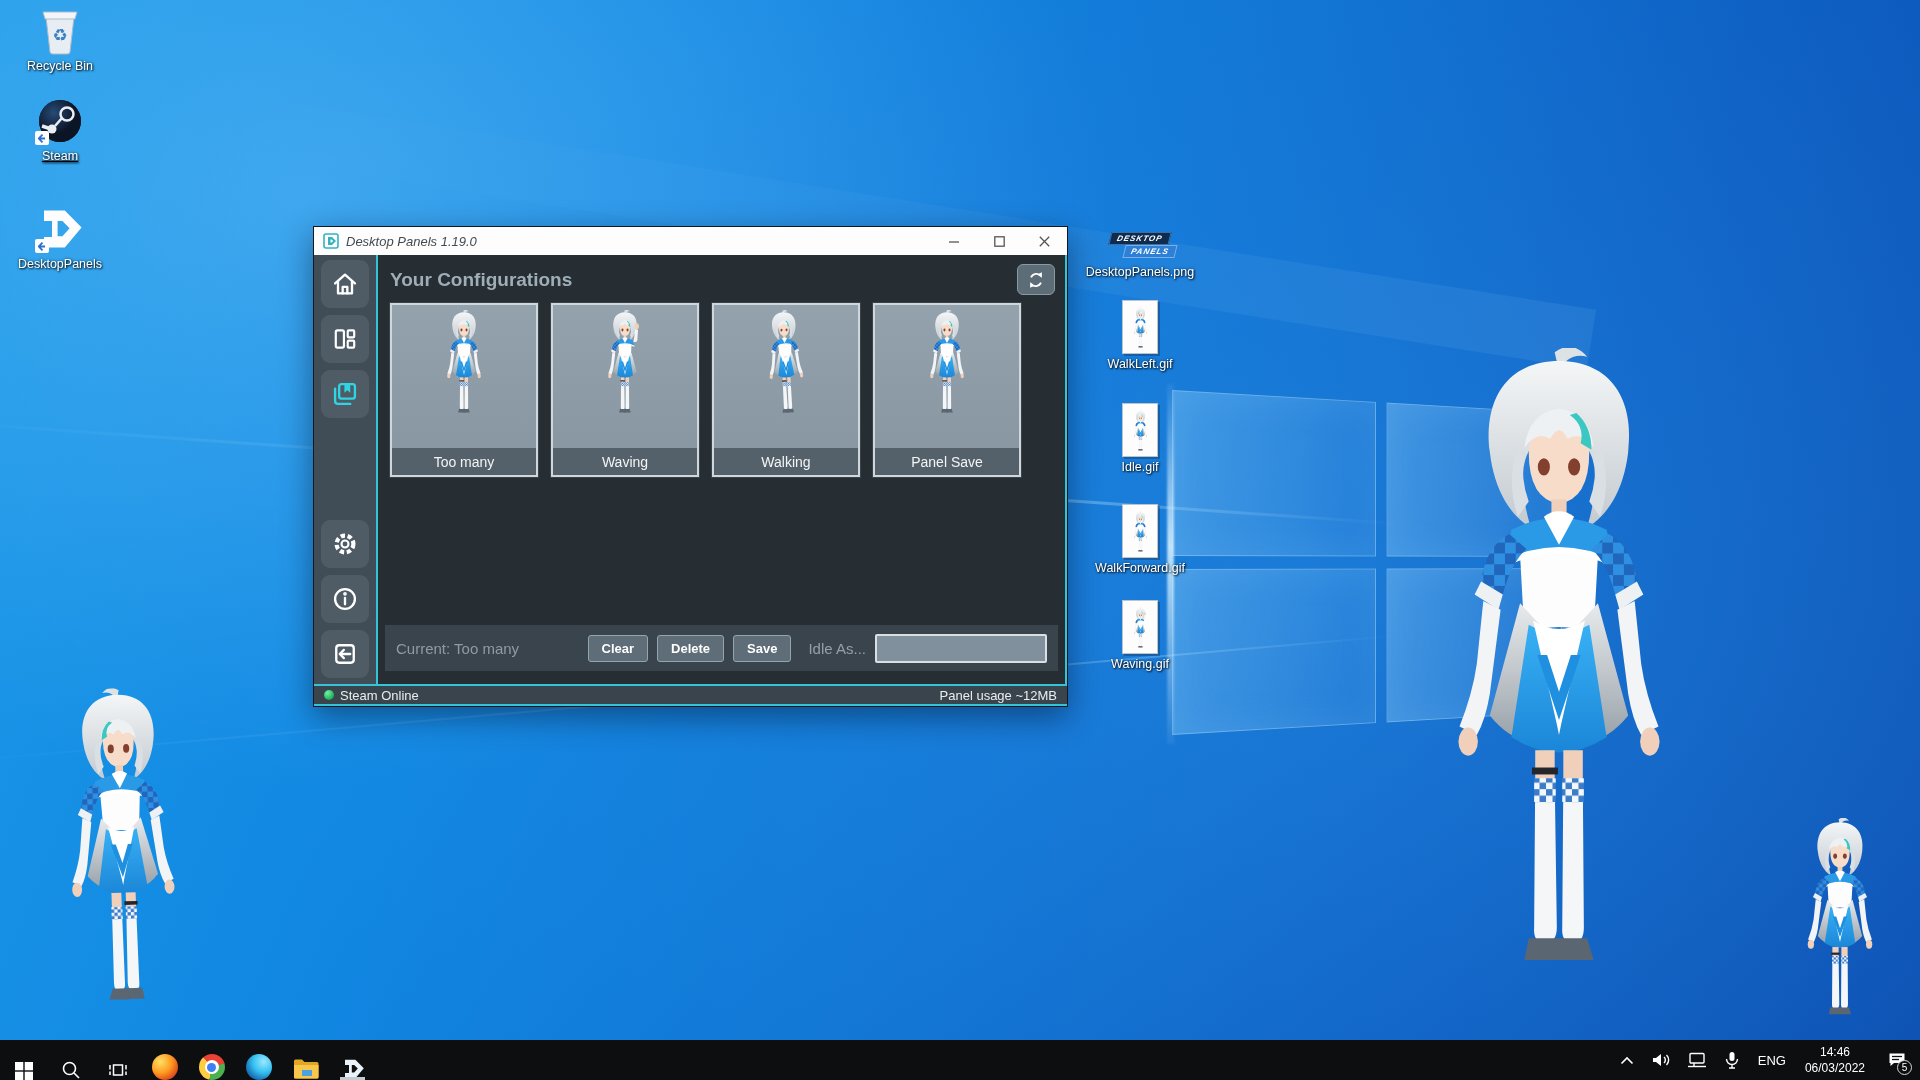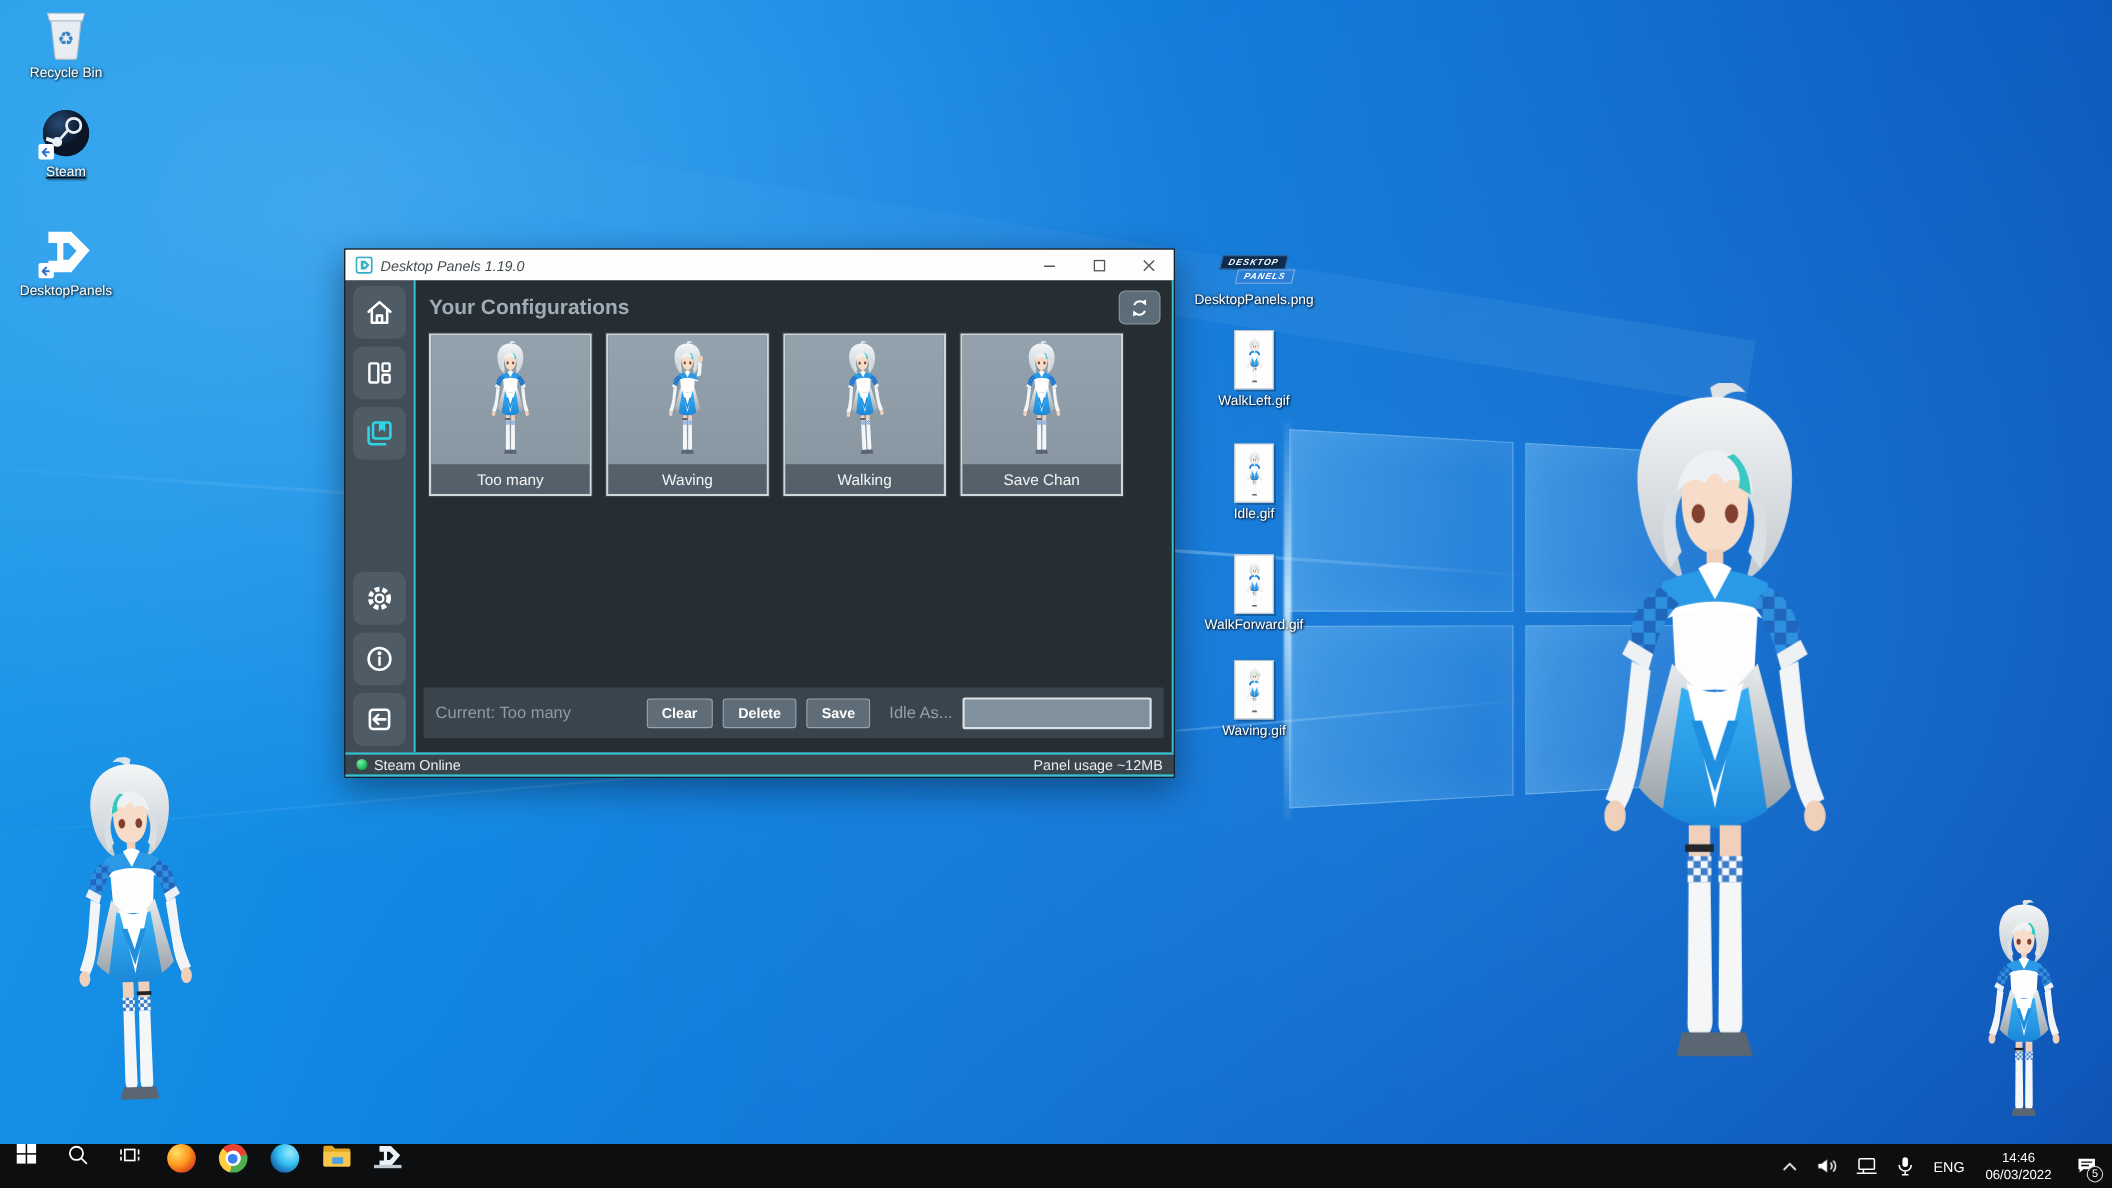--- a/index.html
+++ b/index.html
@@ -84,21 +84,21 @@
   .sb-spacer { flex:1; }
   .sb-divider { width:2px; background:#35c4d7; flex:none; }
 
   .main { flex:1; background:#262d33; display:flex; flex-direction:column; min-width:0; }
   .main-header { display:flex; align-items:center; padding:9px 10px 8px 12px; }
   .section-title { font-size:19px; font-weight:bold; color:#9fadb6; flex:1; }
   .refresh-btn { width:38px; height:31px; background:#5d6d77; border:1px solid #8a9aa4; border-radius:6px; display:flex; align-items:center; justify-content:center; }
 
   .cards { display:flex; gap:13px; padding:0 12px; }
   .card {
-    width:148px; height:148px; flex:none; position:relative; overflow:hidden;
+    width:148px; height:174px; flex:none; position:relative; overflow:hidden;
     background:linear-gradient(180deg,#93a2ad, #8795a1);
     border:2px solid #cfd7db; outline:1px solid #39434b;
     display:flex; justify-content:center;
   }
   .card .thumb { margin-top:5px; height:116px; width:44px; }
   .card .card-label {
     position:absolute; left:0; right:0; bottom:0; height:27px; background:rgba(48,58,66,.58);
     color:#f2f4f5; font-size:14px; display:flex; align-items:center; justify-content:center;
   }
 
@@ -121,21 +121,21 @@
     height:22px; flex:none; background:#3a444c; border-top:2px solid #35c4d7; border-bottom:2px solid #35c4d7;
     display:flex; align-items:center; padding:0 10px; justify-content:space-between;
   }
   .status-left { display:flex; align-items:center; gap:6px; }
   .green-dot { width:10px; height:10px; border-radius:50%; background:radial-gradient(circle at 35% 30%, #6ef3a5, #1fae57 70%, #128a42); }
   .status-text { color:#e9edef; font-size:13px; }
 
   
   .taskbar {
     position:absolute; left:0; bottom:0; width:1920px; height:40px; background:#0d0e10;
-    display:flex; align-items:flex-start; z-index:50;
+    display:flex; align-items:flex-end; z-index:50;
   }
   .tb-item { width:47px; display:flex; align-items:center; justify-content:center; position:relative; }
   .tb-active-line { position:absolute; bottom:0; left:11px; width:25px; height:3px; background:#c3cbd1; }
   .tray { margin-left:auto; display:flex; align-items:center; gap:13px; padding-right:8px; }
   .tray-ico { display:flex; align-items:center; justify-content:center; width:22px; height:40px; }
   .tray-lang { color:#fff; font-size:13px; padding:0 2px; }
   .tray-clock { color:#fff; font-size:12px; text-align:center; line-height:1.35; padding:0 4px; }
   .notif { position:relative; width:30px; height:40px; display:flex; align-items:center; justify-content:center; }
   .notif-badge {
     position:absolute; right:0px; bottom:5px; width:15px; height:15px; border-radius:50%;
@@ -441,21 +441,21 @@
           <div class="card">
             <svg class="thumb char" viewBox="0 0 120 320" style="transform:rotate(-3deg)">
                 <use href="#pc"></use>
               </svg>
             <div class="card-label">Walking</div>
           </div>
           <div class="card">
             <svg class="thumb char" viewBox="0 0 120 320">
                 <use href="#pc"></use>
               </svg>
-            <div class="card-label">Save Chan</div>
+            <div class="card-label">Panel Save</div>
           </div>
         </div>
 
         <div class="footer-bar">
           <span class="current-label">Current: Too many</span>
           <button class="fbtn">Clear</button>
           <button class="fbtn">Delete</button>
           <button class="fbtn">Save</button>
           <span class="saveas-label">Idle As...</span>
           <input class="saveas-input" type="text" value="" style="">

